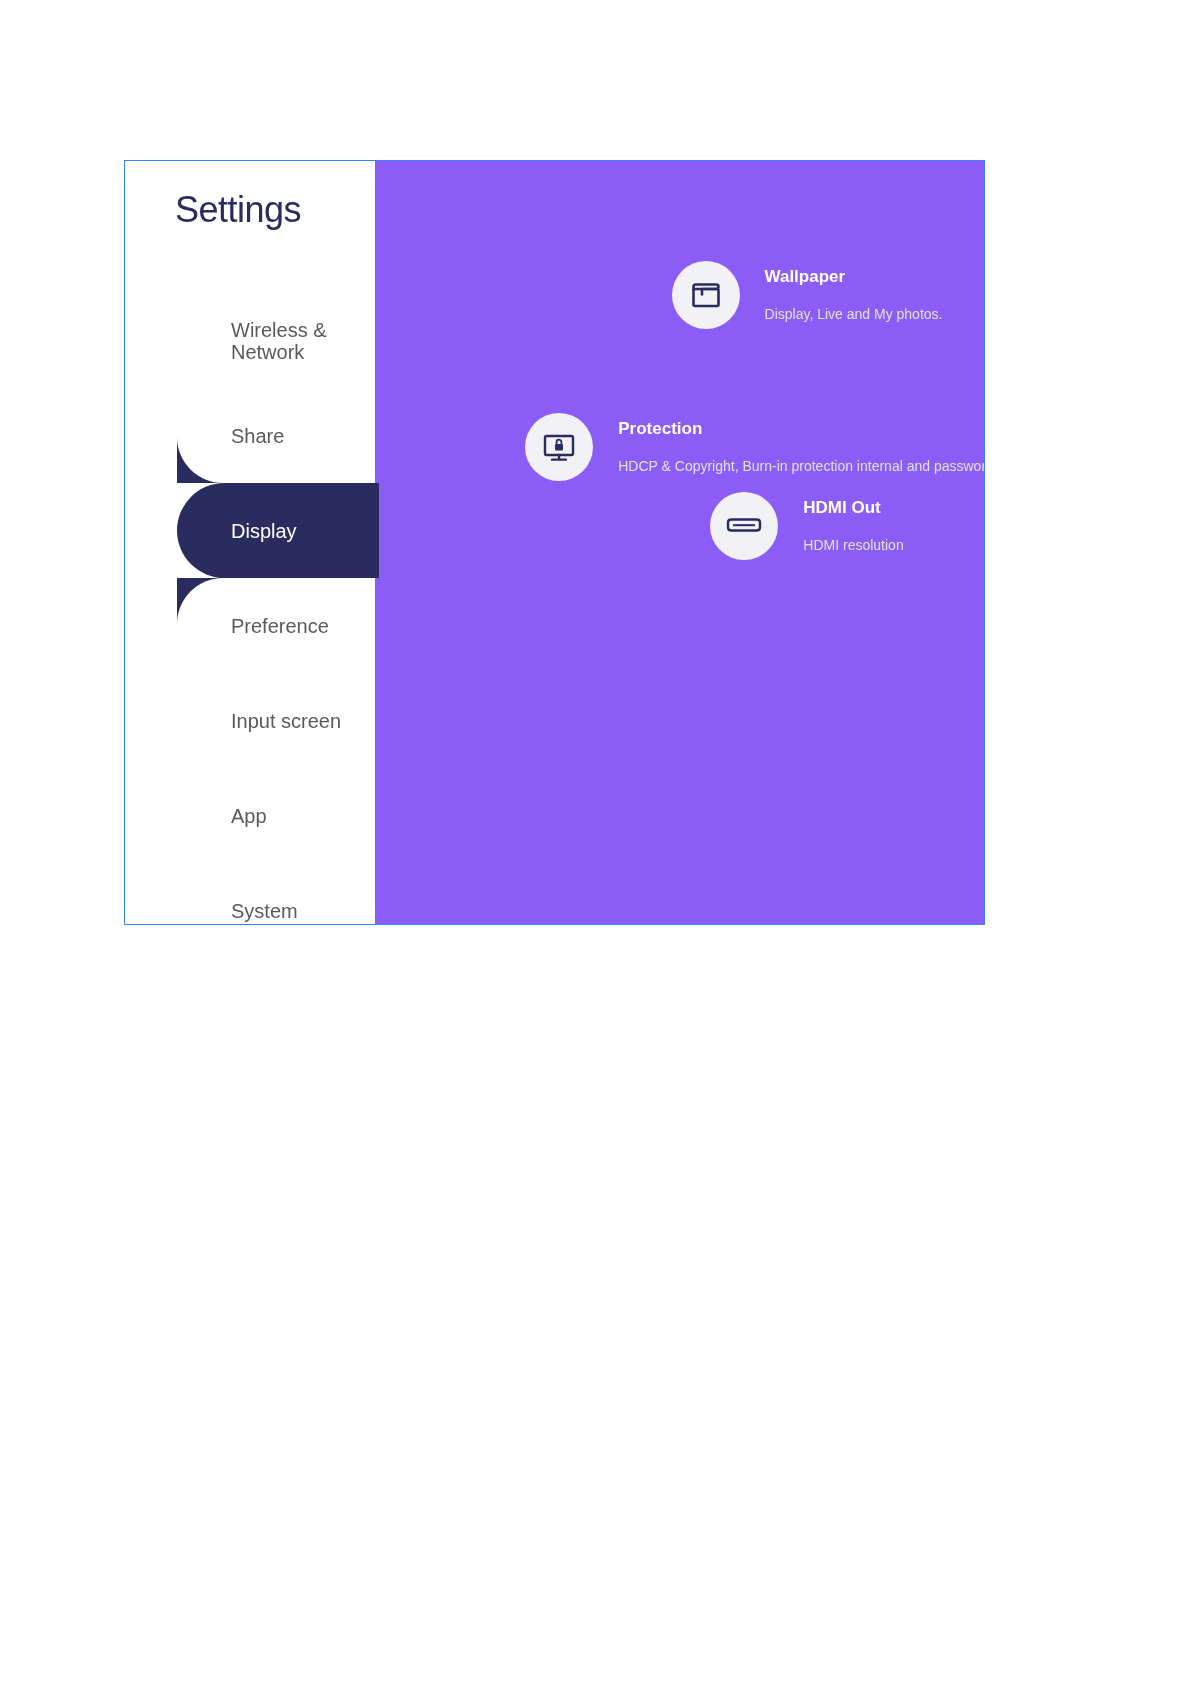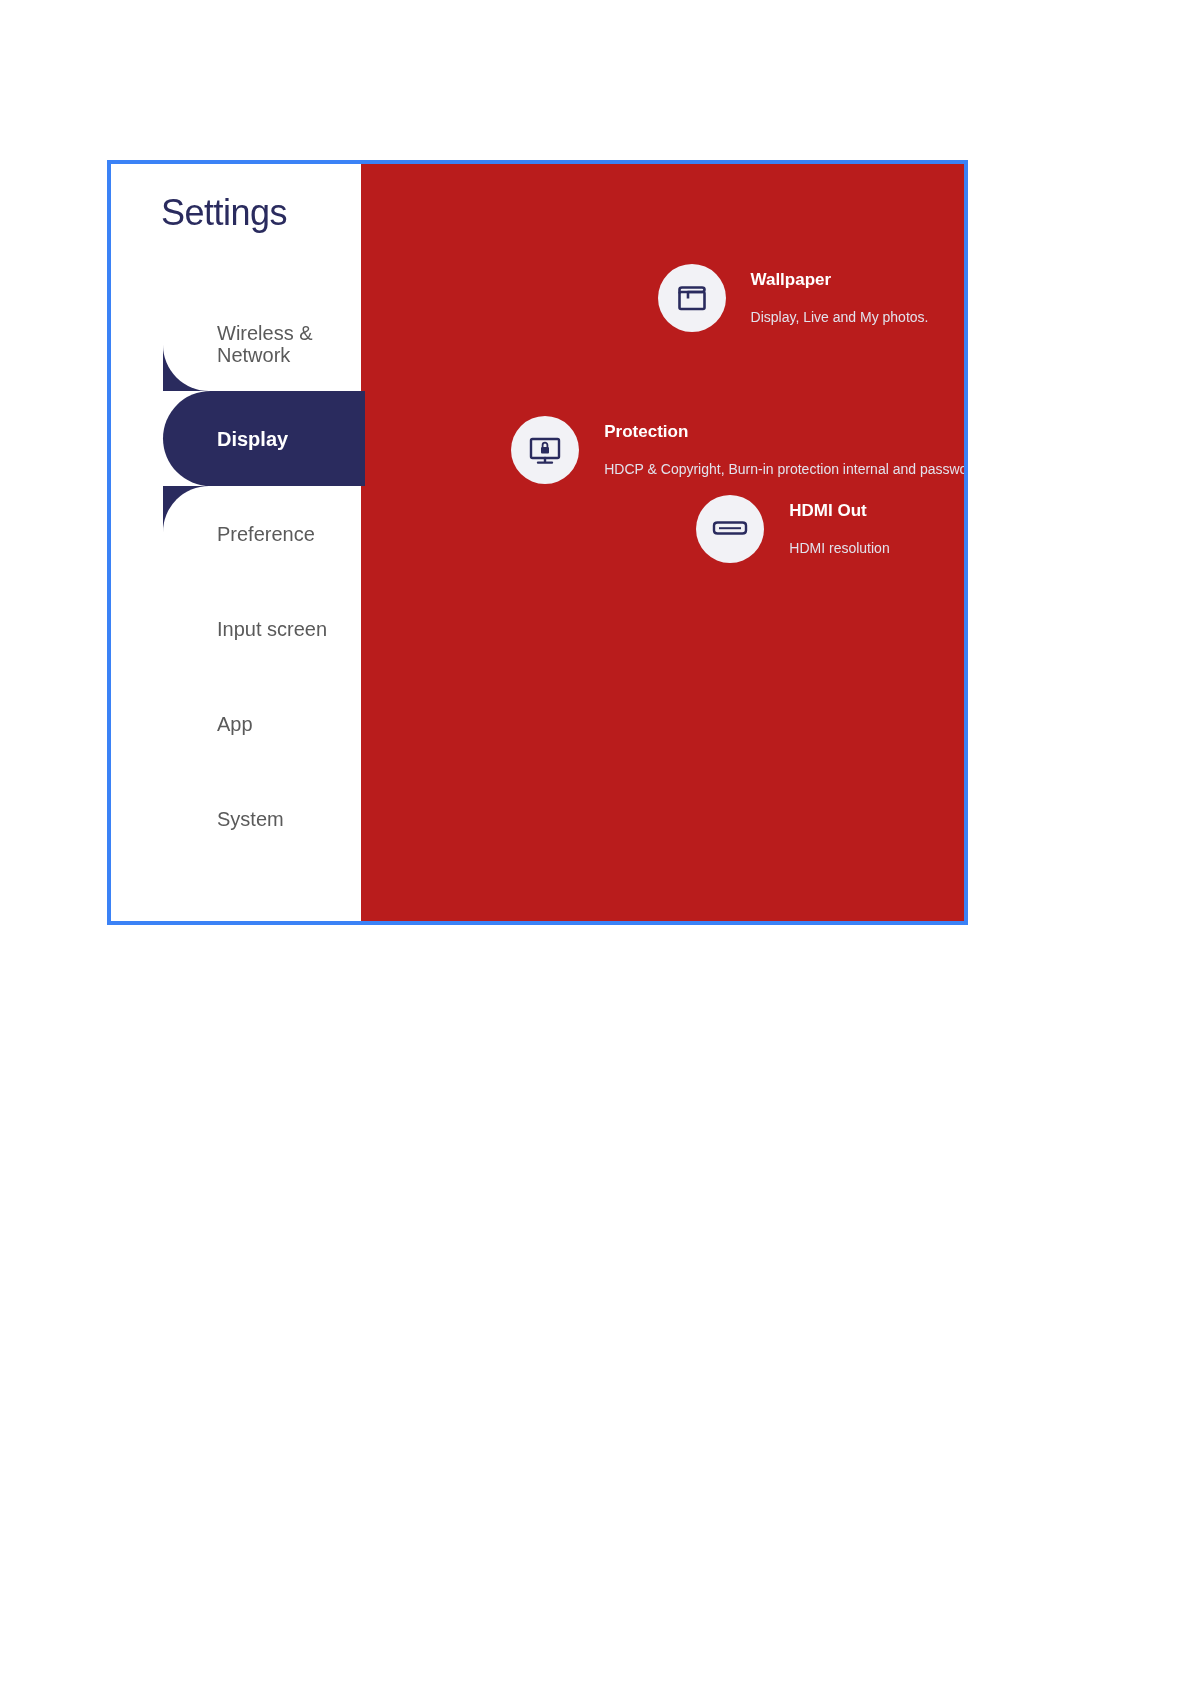--- a/index.html
+++ b/index.html
@@ -11,26 +11,26 @@
     width: 1191px;
     height: 1684px;
     position: relative;
     font-family: "Liberation Sans", sans-serif;
     overflow: hidden;
   }
 
   
   #settings-panel {
     position: absolute;
-    left: 107px;
+    left: 124px;
     top: 160px;
     width: 861px;
     height: 765px;
-    background: #b91c1c;
-    border: 4px solid #3b82f6;
+    background: #8b5cf6;
+    border: 1px solid #3b82f6;
     box-sizing: border-box;
     overflow: hidden;
   }
 
   
   #sidebar {
     position: absolute;
     left: 0;
     top: 0;
     width: 250px;
@@ -72,21 +72,21 @@
     font-weight: 400;
     white-space: pre-line;
     position: relative;
     z-index: 3;
   }
 
   
   .nav-item.selected { }
   .nav-item.selected .nav-label {
     color: #ffffff;
-    font-weight: 700;
+    font-weight: 400;
     text-align: right;
   }
   .pill {
     position: absolute;
     left: 52px;
     top: 0;
     right: -4px;
     height: 95px;
     background: #2A2B5E;
     border-top-left-radius: 48px;
@@ -179,20 +179,23 @@
 
     <div id="app-title">Settings</div>
 
     <div id="sidebar-nav">
 
       <div class="nav-item">
         <span class="nav-label">Wireless &amp;
 Network</span>
       </div>
 
+      <div class="nav-item">
+        <span class="nav-label">Share</span>
+      </div>
 
       <div class="nav-item selected">
         <span class="pill-notch-fill top"></span>
         <span class="pill-notch-fill bottom"></span>
         <span class="pill"></span>
         <span class="pill-notch top"></span>
         <span class="pill-notch bottom"></span>
         <span class="nav-label">Display</span>
       </div>
 

